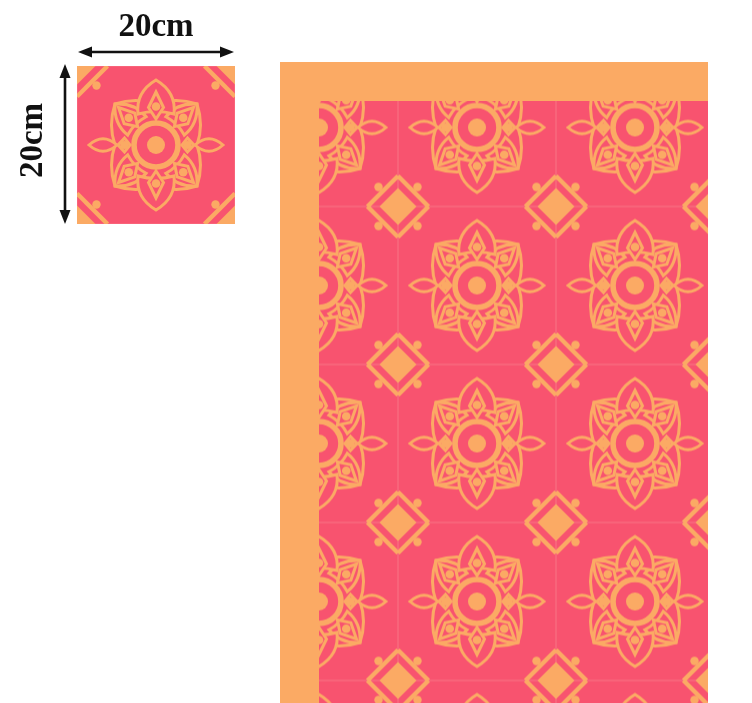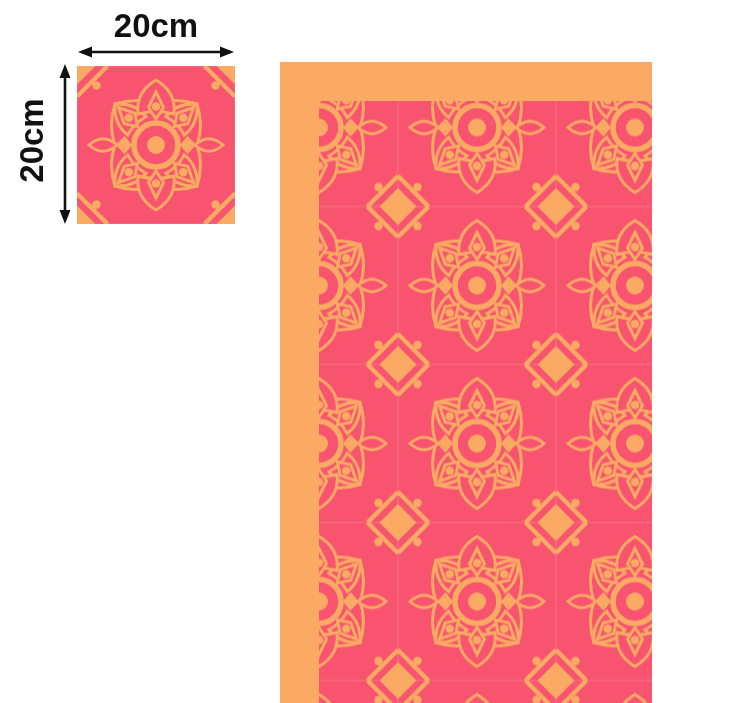--- a/index.html
+++ b/index.html
@@ -4,23 +4,23 @@
 <style>
   :root{
     --tile-pink:#f8536f;
     --pattern-orange:#fbaa64;
     --grout-pink:#f96b7e;
     --annotation-ink:#111111;
     --background:#ffffff;
   }
   html,body{margin:0;padding:0;background:var(--background);}
   .canvas{
-    position:relative;width:652px;height:703px;overflow:hidden;
+    position:relative;width:708px;height:703px;overflow:hidden;
     background:var(--background);
-    font-family:Liberation Sans, sans-serif;
+    font-family:Liberation Serif, serif;
   }
   .abs{position:absolute;}
   .f-orange{fill:var(--pattern-orange);}
   .tile-bg{fill:var(--tile-pink);stroke:var(--grout-pink);stroke-width:1.4;}
   .s-orange{stroke:var(--pattern-orange);stroke-width:3;fill:none;}
   .petal{stroke:var(--pattern-orange);stroke-width:3;fill:var(--tile-pink);}
   .s-corner{stroke:var(--pattern-orange);stroke-width:4.4;fill:none;}
   .s-ring{stroke:var(--pattern-orange);stroke-width:5.6;fill:none;}
   
   .dim-label{

